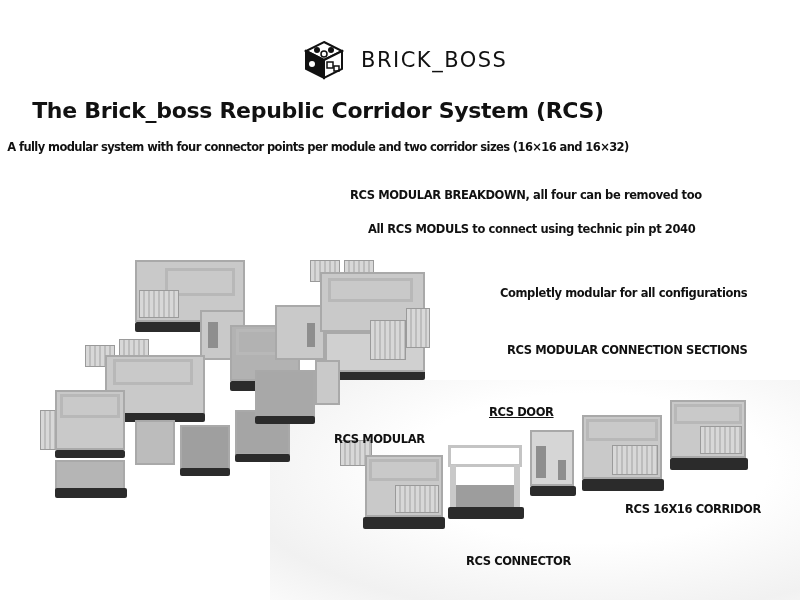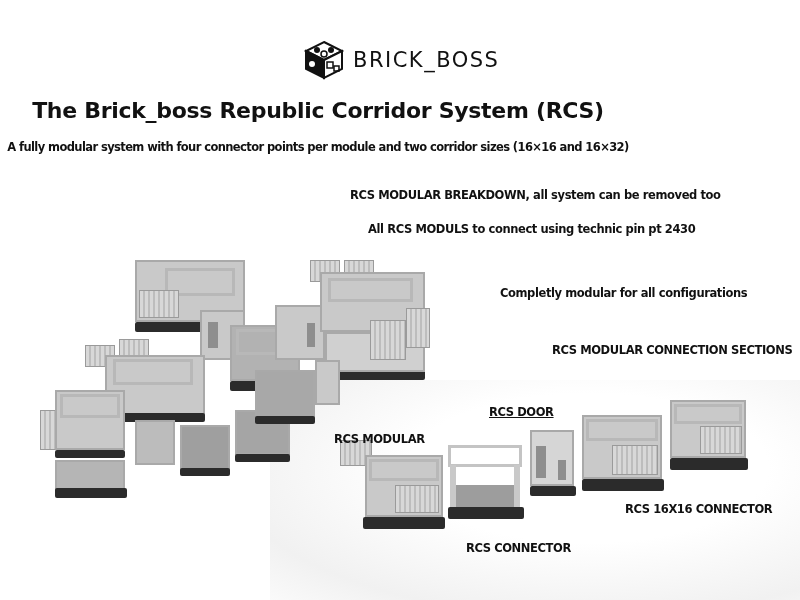--- a/index.html
+++ b/index.html
@@ -1,18 +1,18 @@
 <!DOCTYPE html>
 <html><head>
 <meta charset="utf-8">
 <style>
   html,body{margin:0;padding:0;}
   body{width:800px;height:600px;overflow:hidden;background:#ffffff;position:relative;font-family:"DejaVu Sans","Liberation Sans",sans-serif;color:#111;}
   .abs{position:absolute;}
-  .logo{left:303px;top:40px;display:flex;align-items:center;gap:8px;}
+  .logo{left:303px;top:40px;display:flex;align-items:center;gap:16px;}
   .logo-mark{width:42px;height:40px;}
   .logo-text{font-family:"DejaVu Sans",sans-serif;font-size:21px;letter-spacing:1.5px;font-weight:400;color:#111;}
   .title{left:0;width:636px;top:98px;text-align:center;font-size:22px;font-weight:bold;letter-spacing:-0.3px;}
   .subtitle{left:0;width:636px;top:140px;text-align:center;font-size:11.5px;font-weight:bold;letter-spacing:-0.6px;}
   .label{font-size:11.5px;font-weight:bold;letter-spacing:-0.4px;white-space:nowrap;}
   .floor{left:270px;top:380px;width:530px;height:220px;background:radial-gradient(ellipse at 60% 40%,#ffffff 40%,#f1f1f1 80%,#fafafa 100%);}
   
   .mod{position:absolute;}
   .mod .base{position:absolute;background:#2b2b2b;border-radius:2px;}
   .mod .frame{position:absolute;background:#c9c9c9;border:2px solid #a9a9a9;box-sizing:border-box;}
@@ -34,24 +34,24 @@
     <rect x="24" y="22" width="6" height="6" fill="none" stroke="#111" stroke-width="1.5"></rect>
     <rect x="31" y="26" width="5" height="5" fill="none" stroke="#111" stroke-width="1.5"></rect>
     <circle cx="9" cy="24" r="3" fill="#fff"></circle>
   </svg>
   <span class="logo-text">BRICK_BOSS</span>
 </div>
 
 <div class="abs title">The Brick_boss Republic Corridor System (RCS)</div>
 <div class="abs subtitle">A fully modular system with four connector points per module and two corridor sizes (16×16 and 16×32)</div>
 
-<div class="abs label" style="left:350px;top:188px;">RCS MODULAR BREAKDOWN, all system can be removed too</div>
-<div class="abs label" style="left:368px;top:222px;">All RCS MODULS to connect using technic pin pt 2430</div>
+<div class="abs label" style="left:350px;top:188px;">RCS MODULAR BREAKDOWN, all four can be removed too</div>
+<div class="abs label" style="left:368px;top:222px;">All RCS MODULS to connect using technic pin pt 2040</div>
 <div class="abs label" style="left:500px;top:286px;">Completly modular for all configurations</div>
-<div class="abs label" style="left:507px;top:343px;margin-left:45px;">RCS MODULAR CONNECTION SECTIONS</div>
+<div class="abs label" style="left:507px;top:343px;">RCS MODULAR CONNECTION SECTIONS</div>
 
 <div class="abs floor"></div>
 
 <div class="abs" style="left:25px;top:250px;width:410px;height:250px;">
 
   <div class="mod" style="left:110px;top:10px;width:110px;height:80px;">
     <div class="base" style="left:0;top:62px;width:110px;height:10px;"></div>
     <div class="frame" style="left:0;top:0;width:110px;height:62px;"></div>
     <div class="top" style="left:30px;top:8px;width:70px;height:28px;"></div>
     <div class="panel" style="left:4px;top:30px;width:40px;height:28px;"></div>
@@ -145,15 +145,15 @@
 
   <div class="mod" style="left:310px;top:0;width:82px;height:80px;">
     <div class="frame" style="left:0;top:0;width:76px;height:58px;"></div>
     <div class="top" style="left:4px;top:4px;width:68px;height:20px;"></div>
     <div class="panel" style="left:30px;top:26px;width:42px;height:28px;"></div>
     <div class="base" style="left:0;top:58px;width:78px;height:12px;"></div>
   </div>
 </div>
 
 <div class="abs label" style="left:334px;top:432px;">RCS MODULAR</div>
-<div class="abs label" style="left:466px;top:541px;">RCS CONNECTOR</div>
+<div class="abs label" style="left:466px;top:554px;">RCS CONNECTOR</div>
 <div class="abs label" style="left:489px;top:405px;text-decoration:underline;">RCS DOOR</div>
-<div class="abs label" style="left:625px;top:502px;">RCS 16X16 CONNECTOR</div>
+<div class="abs label" style="left:625px;top:502px;">RCS 16X16 CORRIDOR</div>
 
 </body></html>

